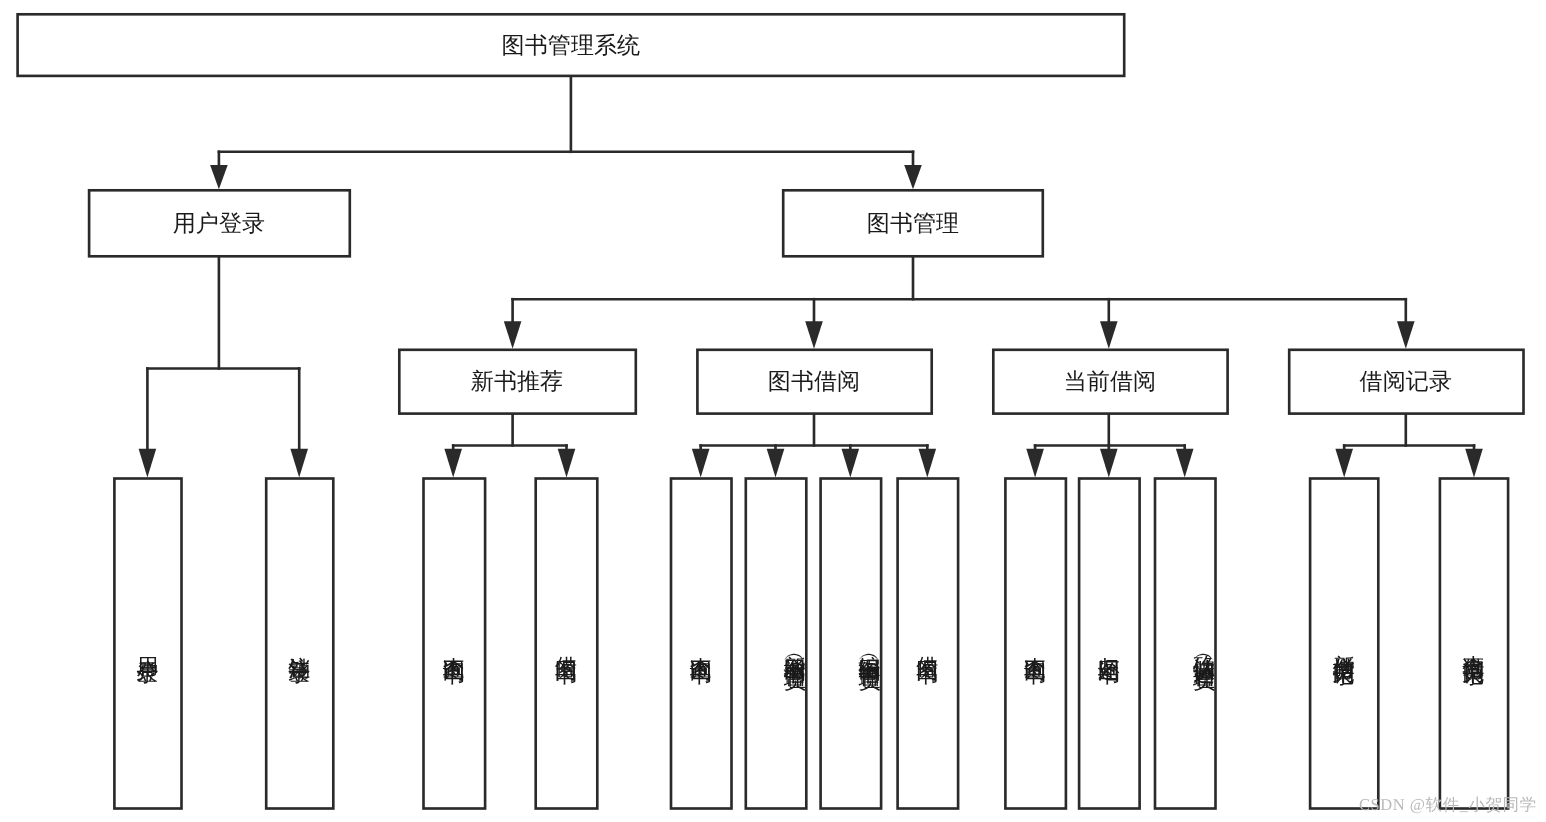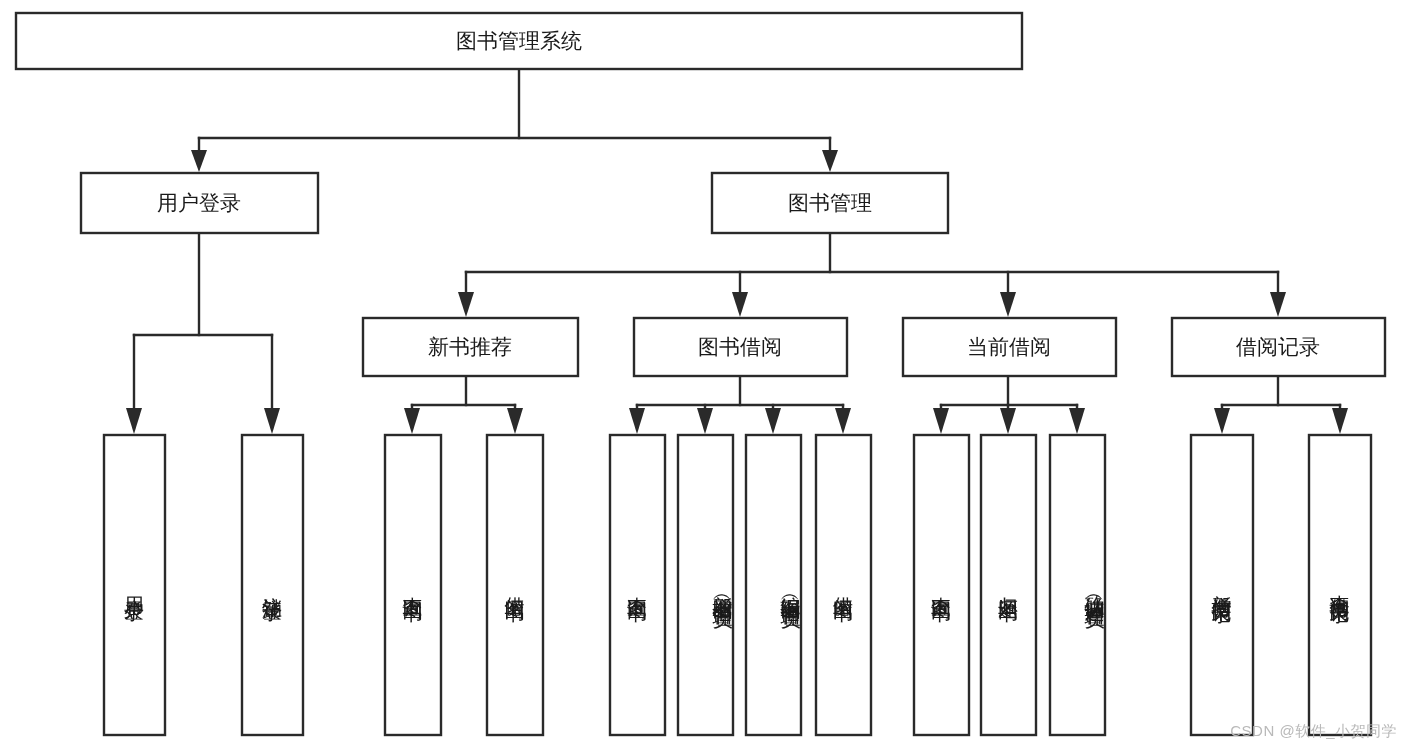--- a/index.html
+++ b/index.html
@@ -61,21 +61,21 @@
     display: flex;
     align-items: center;
     justify-content: center;
     white-space: nowrap;
     pointer-events: none;
   }
   .watermark {
     position: absolute;
     right: 8px;
     bottom: 6px;
-    font-family: Liberation Sans, sans-serif;
+    font-family: Liberation Serif, serif;
     font-size: 15px;
     color: #b9b9b9;
     letter-spacing: 0.5px;
     white-space: nowrap;
   }
 </style>
 </head>
 <body>
 
 <div id="diagram-root">

